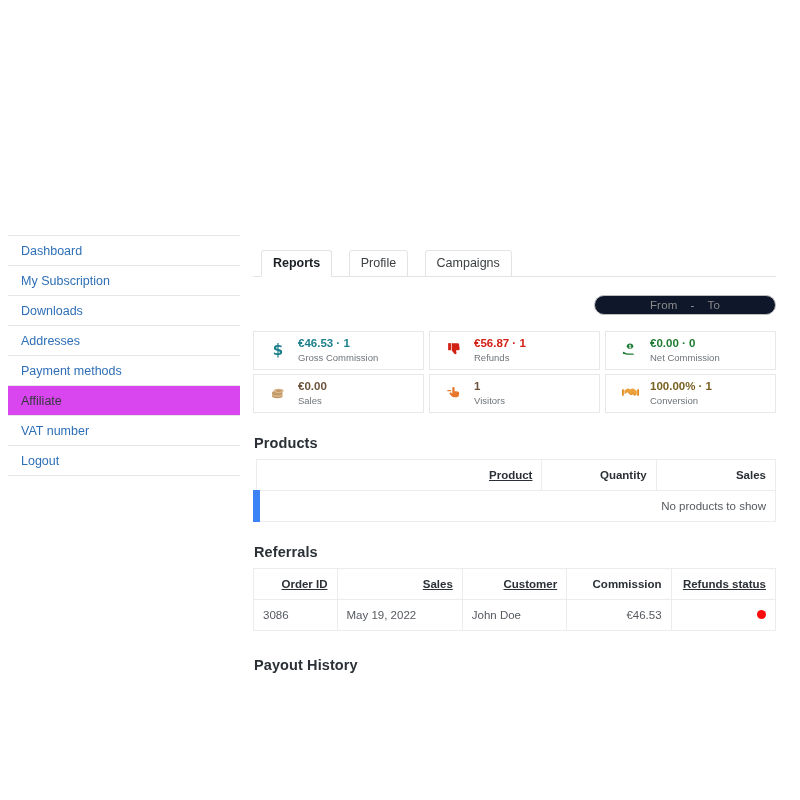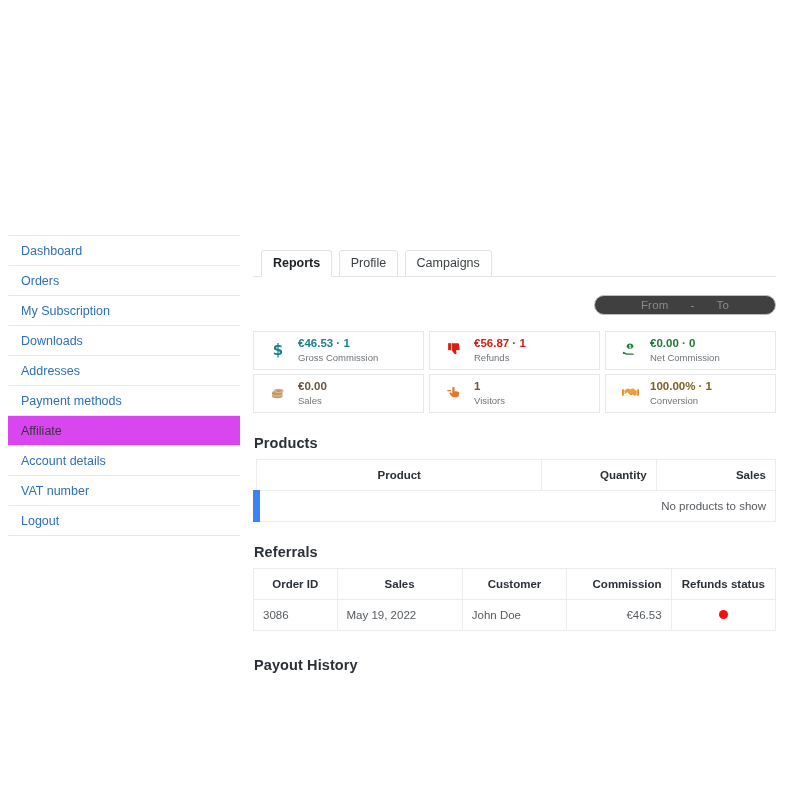--- a/index.html
+++ b/index.html
@@ -62,21 +62,21 @@
     display: inline-block;
     height: 27px;
     line-height: 25px;
     padding: 0 11px;
     font-size: 12.5px;
     color: #3c4043;
     border: 1px solid #e3e3e3;
     border-radius: 3px 3px 0 0;
     background: #ffffff;
     vertical-align: bottom;
-    margin-right: 2px;
+    margin-right: 12px;
     position: relative;
     top: 1px;
   }
   .tab.is-active {
     font-weight: bold;
     color: #1b1f23;
     border-bottom: 1px solid #ffffff;
     z-index: 2;
   }
 
@@ -85,27 +85,27 @@
     margin-top: 18px;
     display: flex;
     justify-content: flex-end;
     padding-right: 0px;
   }
   .daterange {
     width: 182px;
     height: 20px;
     border: 1px solid #bdbdbd;
     border-radius: 12px;
-    background: #404040;
+    background: #0f172a;
     font-size: 11.5px;
     color: #8a8a8a;
     display: flex;
     align-items: center;
     justify-content: center;
-    gap: 22px;
+    gap: 13px;
     letter-spacing: .2px;
   }
   .daterange .sep { color: #9a9a9a; }
 
   
   .cards {
     margin-top: 16px;
     display: grid;
     grid-template-columns: repeat(3, 1fr);
     grid-auto-rows: 39px;
@@ -165,21 +165,21 @@
     border: 1px solid #ececec;
     white-space: nowrap;
   }
   table.grid td {
     font-size: 11.5px;
     color: #55595e;
     padding: 9px 9px;
     border: 1px solid #ececec;
     white-space: nowrap;
   }
-  .ta-center { text-align: center; }
+  .ta-center { text-align: right; text-decoration: underline; }
   .ta-right  { text-align: right; }
   .ta-left   { text-align: left; }
 
   .status-dot {
     display: inline-block;
     width: 9px;
     height: 9px;
     border-radius: 50%;
     background: #fb0c0c;
   }
@@ -189,39 +189,33 @@
 </head>
 <body>
 
 <div id="page">
 
   <nav id="sidebar">
     <div class="nav-item">
       <span>Dashboard</span>
     </div>
     <div class="nav-item">
-      <span>Orders</span>
-    </div>
-    <div class="nav-item">
       <span>My Subscription</span>
     </div>
     <div class="nav-item">
       <span>Downloads</span>
     </div>
     <div class="nav-item">
       <span>Addresses</span>
     </div>
     <div class="nav-item">
       <span>Payment methods</span>
     </div>
     <div class="nav-item is-active">
       <span>Affiliate</span>
-    </div>
-    <div class="nav-item">
-      <span>Account details</span>
     </div>
     <div class="nav-item">
       <span>VAT number</span>
     </div>
     <div class="nav-item">
       <span>Logout</span>
     </div>
   </nav>
 
   <main id="main">

